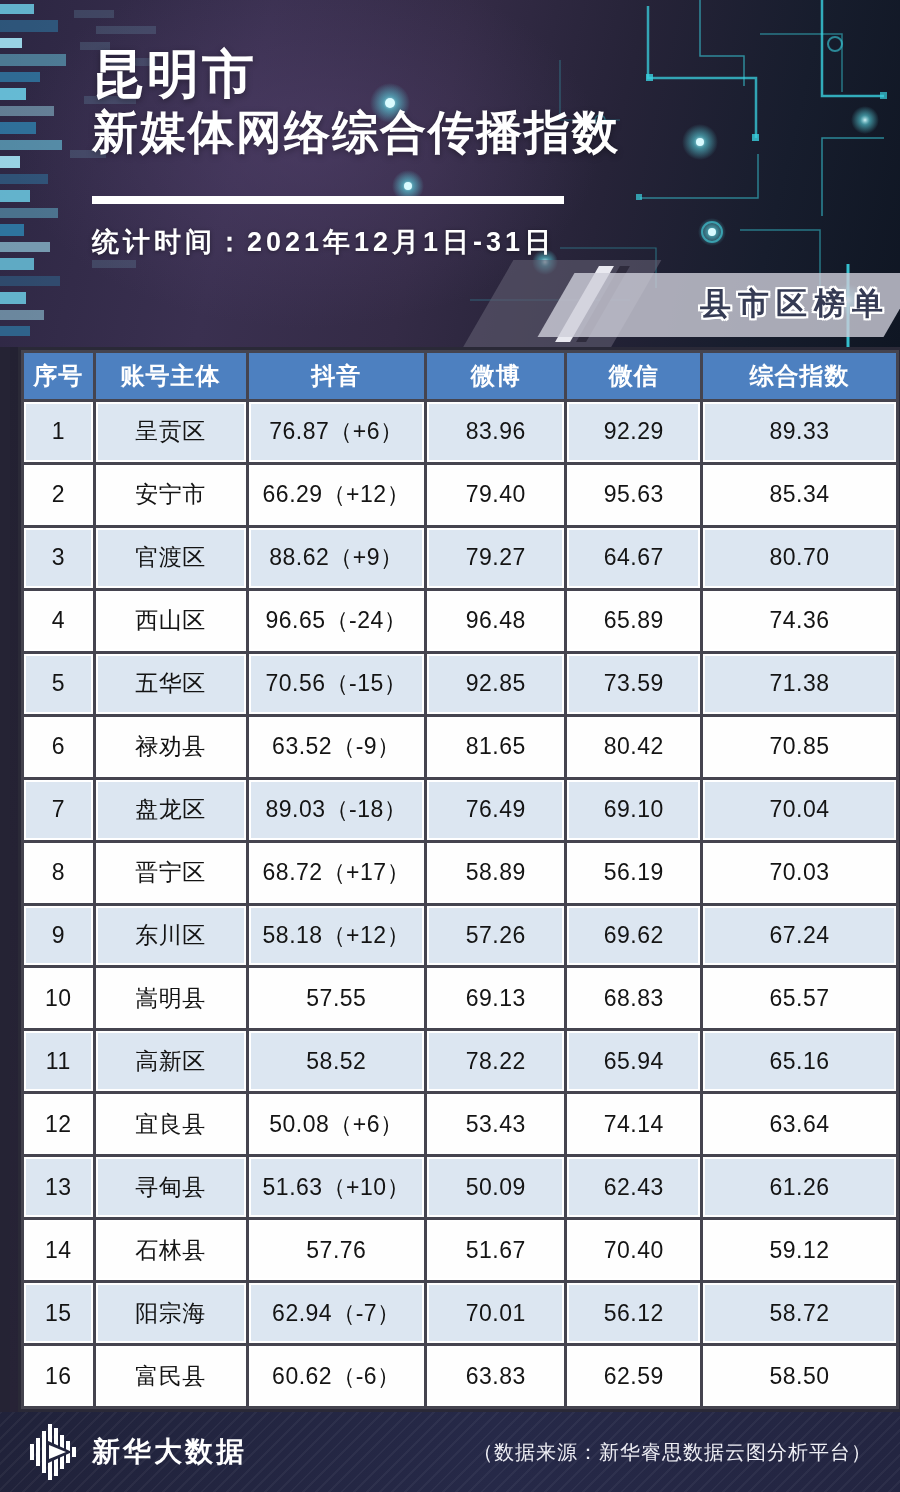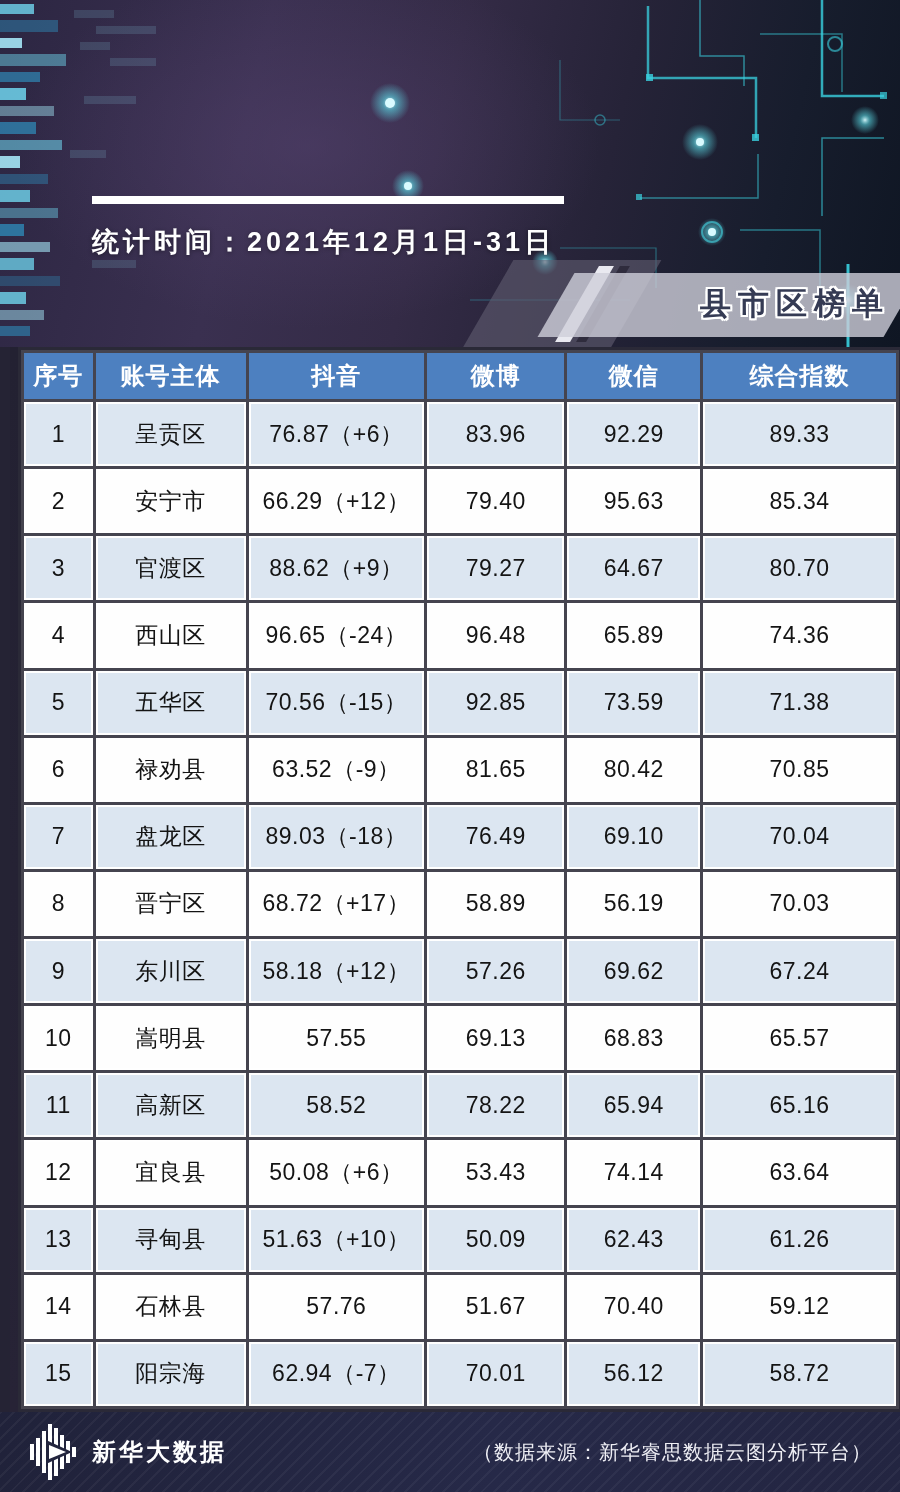--- a/index.html
+++ b/index.html
@@ -104,21 +104,21 @@
   
   .footer {
     width:900px; height:80px;
     display:flex; align-items:center; justify-content:space-between;
     padding:0 28px 0 30px;
     background:
       repeating-linear-gradient(135deg, rgba(255,255,255,.045) 0 2px, rgba(255,255,255,0) 2px 9px),
       linear-gradient(90deg,#20223a 0%, #262948 55%, #232541 100%);
   }
   .brand { display:flex; align-items:center; gap:14px; }
-  .brand-name { color:#ffffff; font-size:24px; font-weight:bold; letter-spacing:3px; }
+  .brand-name { color:#ffffff; font-size:28px; font-weight:bold; letter-spacing:3px; }
   .source-note { color:#eeeef4; font-size:20px; letter-spacing:1px; }
 </style>
 </head>
 <body>
 
 <div class="hero">
   <svg class="hero-svg" width="900" height="347" viewBox="0 0 900 347">
     <defs>
       <radialGradient id="glow" cx="50%" cy="50%" r="50%">
         <stop offset="0%" stop-color="#d9fbff" stop-opacity="0.95"></stop>
@@ -192,20 +192,24 @@
       <circle cx="700" cy="142" r="18" fill="url(#glow)"></circle>
       <circle cx="700" cy="142" r="4" fill="#d9fbff"></circle>
       <circle cx="712" cy="232" r="14" fill="url(#glow)"></circle>
       <circle cx="712" cy="232" r="4" fill="#d9fbff"></circle>
       <circle cx="865" cy="120" r="14" fill="url(#glow)"></circle>
       <circle cx="545" cy="262" r="13" fill="url(#glow)"></circle>
       <circle cx="848" cy="300" r="16" fill="url(#glow)"></circle>
     </g>
   </svg>
 
+  <div class="hero-title">
+    <div class="t1">昆明市</div>
+    <div class="t2">新媒体网络综合传播指数</div>
+  </div>
   <div class="hero-rule"></div>
   <div class="hero-stat">统计时间：2021年12月1日-31日</div>
 
   <div class="badge-dark"></div>
   <div class="badge-slash"></div>
   <div class="badge-slash2"></div>
   <div class="badge-bar"></div>
   <div class="badge-label">县市区榜单</div>
 </div>
 
@@ -342,20 +346,28 @@
           <td>70.40</td>
           <td>59.12</td>
         </tr>
         <tr class="row-odd">
           <td>15</td>
           <td>阳宗海</td>
           <td>62.94（-7）</td>
           <td>70.01</td>
           <td>56.12</td>
           <td>58.72</td>
+        </tr>
+        <tr class="row-even">
+          <td>16</td>
+          <td>富民县</td>
+          <td>60.62（-6）</td>
+          <td>63.83</td>
+          <td>62.59</td>
+          <td>58.50</td>
         </tr>
       </tbody>
   </table>
 </div>
 
 <div class="footer">
   <div class="brand">
     <svg width="48" height="58" viewBox="0 0 48 58">
       <g fill="#ffffff">
         <rect x="0" y="21" width="4" height="16"></rect>

